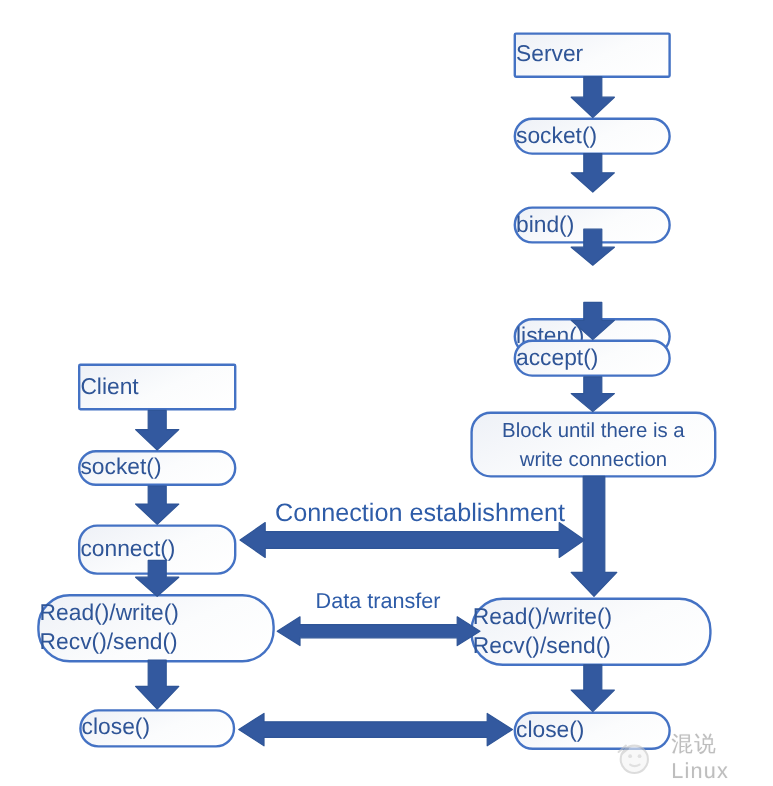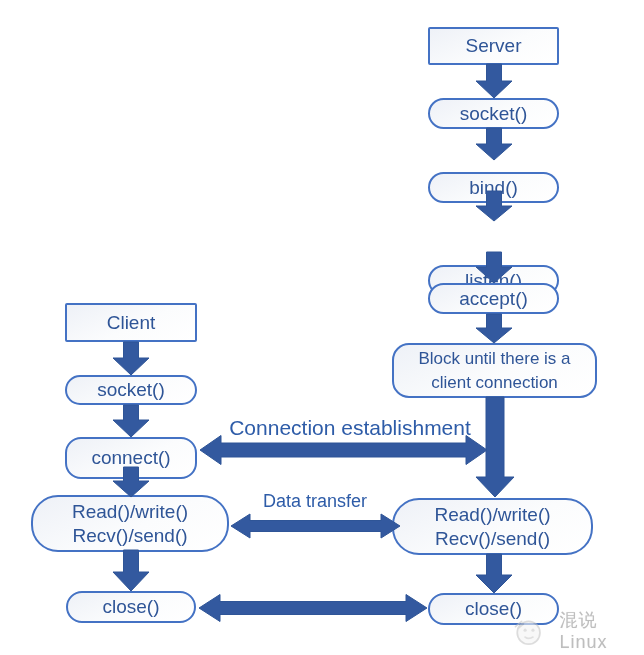--- a/index.html
+++ b/index.html
@@ -8,21 +8,21 @@
     width:644px;height:655px;
     background:#ffffff;
     font-family:"Liberation Sans", sans-serif;
     overflow:hidden;
   }
   .node{
     position:absolute;
     box-sizing:border-box;
     display:flex;
     flex-direction:column;
-    align-items:center;
+    align-items:flex-start;
     justify-content:center;
     border:2px solid #4472C4;
     color:#2F5597;
     background:linear-gradient(155deg,#eef1f7 0%,#fbfcfd 55%,#ffffff 100%);
     font-size:19px;
     text-align:center;
     line-height:1.25;
     z-index:1;
   }
   .rect{border-radius:2px;}
@@ -79,21 +79,21 @@
 
   <div class="node pill" style="left:428px;top:221px;width:131px;height:31px;margin-top:44px;">
     <span>listen()</span>
   </div>
 
   <div class="node pill" style="left:428px;top:283px;width:131px;height:31px;">
     <span>accept()</span>
   </div>
 
   <div class="node round-md" style="left:392px;top:343px;width:205px;height:55px;">
-    <span>Block until there is a client connection</span>
+    <span>Block until there is a write connection</span>
   </div>
 
   <div class="node round-lg" style="left:392px;top:498px;width:201px;height:57px;">
     <span class="io-line">Read()/write()</span>
     <span class="io-line">Recv()/send()</span>
   </div>
 
   <div class="node pill" style="left:428px;top:593px;width:131px;height:32px;">
     <span>close()</span>
   </div>

